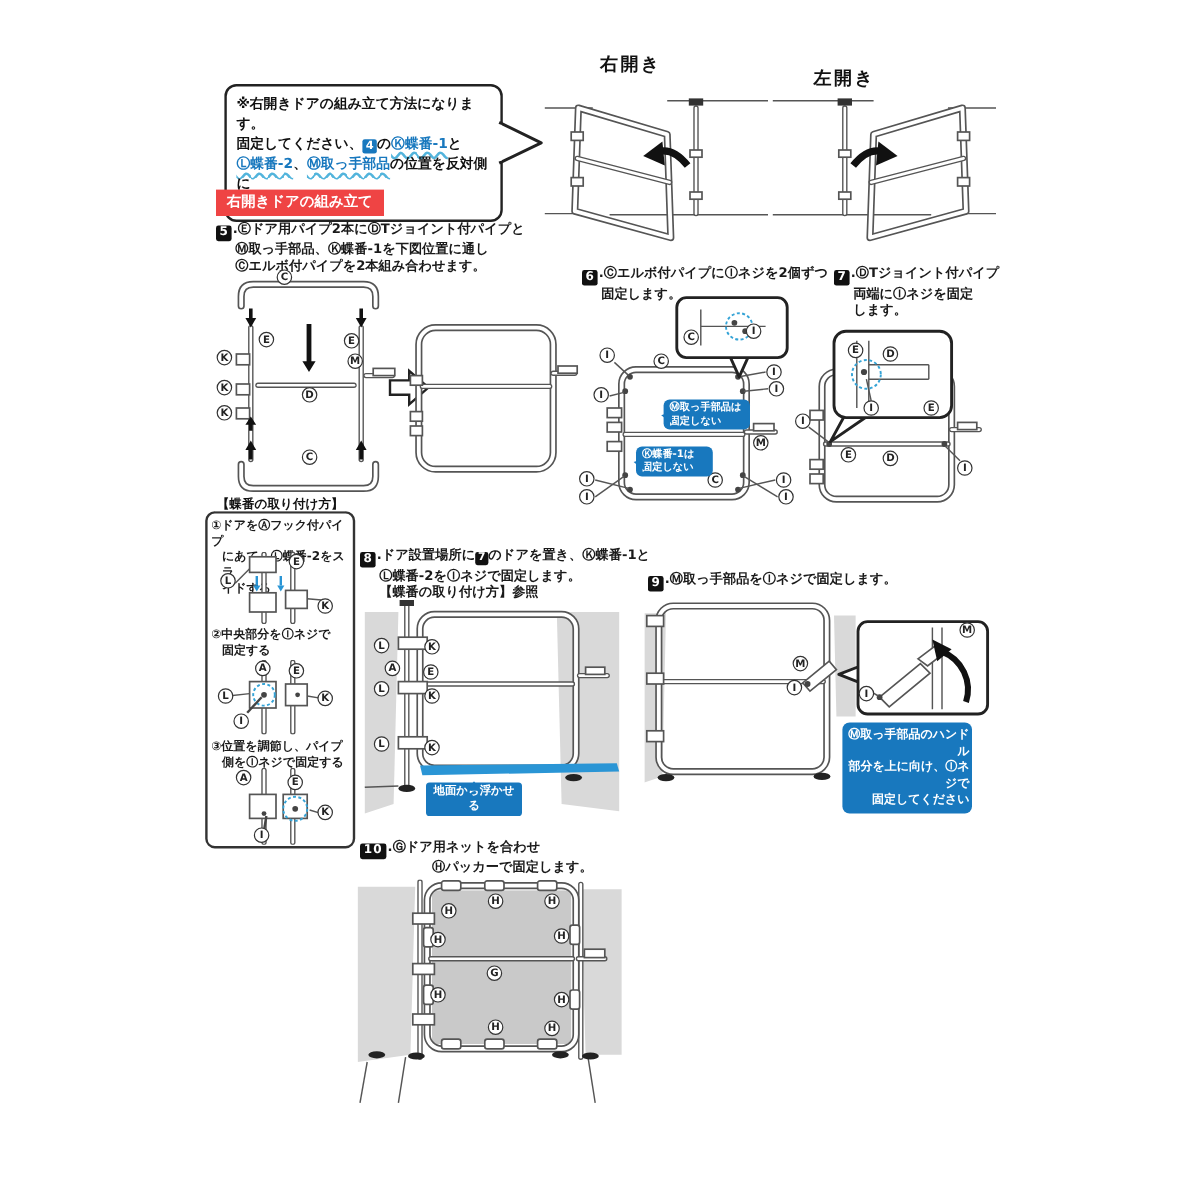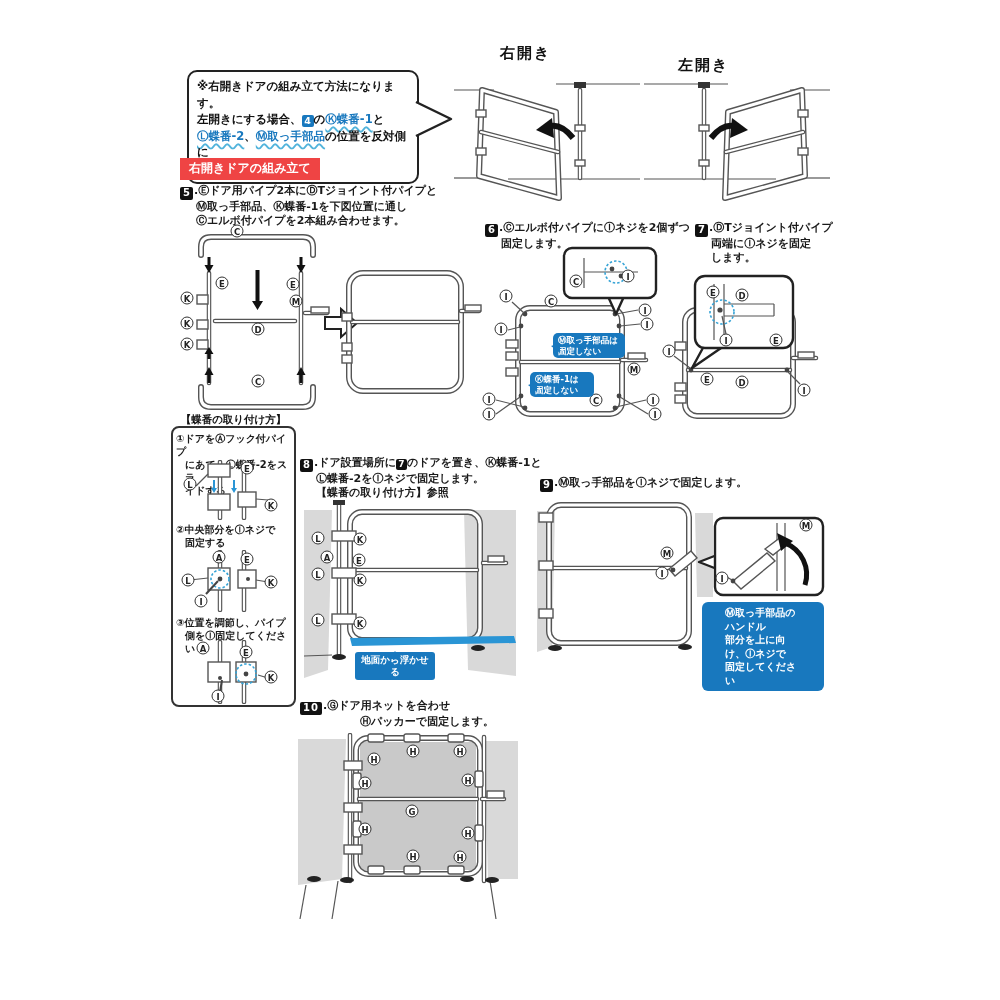--- a/index.html
+++ b/index.html
@@ -73,21 +73,21 @@
   .bubble { fill:#fff; stroke:#222; stroke-width:2.4; stroke-linejoin:round; }
 </style>
 </head>
 <body>
 
 <div id="page">
 
   <div class="abs note-box" style="left:187px; top:70px; width:232px;">
     <div><span>※右開きドアの組み立て方法になります。</span></div>
     <div>
-      <span>左開きにする場合、</span><span class="badge-blue">4</span><span>の</span><span class="blue-wavy">Ⓚ蝶番-1</span><span>と</span>
+      <span>固定してください、</span><span class="badge-blue">4</span><span>の</span><span class="blue-wavy">Ⓚ蝶番-1</span><span>と</span>
     </div>
     <div>
       <span class="blue-wavy">Ⓛ蝶番-2</span><span>、</span><span class="blue-wavy">Ⓜ取っ手部品</span><span>の位置を反対側に</span>
     </div>
     <div><span>に取り付けてください。</span></div>
   </div>
   <svg class="abs" style="left:415px; top:96px;" width="42" height="46">
     <path d="M1,6 L36,23 L1,40" fill="#fff" stroke="#222" stroke-width="2.5" stroke-linejoin="round"></path>
     <rect x="0" y="8" width="3" height="30" fill="#fff"></rect>
   </svg>
@@ -356,21 +356,21 @@
     <circle cx="44" cy="29" r="9" class="dash"></circle>
     <circle cx="44" cy="29" r="2.4" class="scrw"></circle>
     <line x1="30" y1="44" x2="42" y2="31" stroke="#444" stroke-width="2"></line>
     <line x1="14" y1="30" x2="32" y2="28" class="thin"></line>
     <line x1="92" y1="32" x2="80" y2="30" class="thin"></line>
     <circle cx="72" cy="29" r="2" class="scrw"></circle>
   </svg>
 
   <div class="abs t10" style="left:176px; top:616px; width:118px;">
     <div>③位置を調節し、パイプ</div>
-    <div style="padding-left:9px">側をⒾ固定してください</div>
+    <div style="padding-left:9px">側をⒾネジで固定する</div>
   </div>
   <svg class="abs" style="left:176px; top:640px;" width="114" height="64" viewBox="0 0 114 64">
     <path d="M44,2 V62" class="po2"></path>
       <path d="M44,2 V62" class="pi2"></path>
     <path d="M68,2 V62" class="po2"></path>
       <path d="M68,2 V62" class="pi2"></path>
     <rect x="32" y="22" width="22" height="20" class="clamp"></rect>
     <rect x="60" y="22" width="20" height="20" class="clamp"></rect>
     <circle cx="70" cy="34" r="10" class="dash"></circle>
     <circle cx="70" cy="34" r="2.4" class="scrw"></circle>
@@ -465,21 +465,21 @@
     <polygon points="180,58 162,65 180,72" class="bubble"></polygon>
     <rect x="178" y="21" width="108" height="77" rx="8" class="bubble"></rect>
     <path d="M240,26 V94 M248,26 V94" class="thin"></path>
     <polygon points="196,84 230,56 238,64 204,92" class="clamp"></polygon>
     <polygon points="228,52 244,40 250,47 236,58" class="clamp"></polygon>
     <path d="M268,88 A34,34 0 0 0 248,46" stroke="#111" stroke-width="5" fill="none"></path>
     <polygon points="240,36 256,44 244,54" class="blk"></polygon>
     <circle cx="196" cy="84" r="2.4" class="scrw"></circle>
     <line x1="188" y1="79" x2="195" y2="83" class="thin"></line>
   </svg>
-  <div class="blue-bubble" style="left:702px; top:602px; width:122px; font-size:10px; line-height:13.5px; padding:4px 23px; border-radius:6px;">
+  <div class="blue-bubble" style="left:702px; top:602px; width:108px; font-size:10px; line-height:13.5px; padding:4px 2px; border-radius:6px;text-align:right;">
     <span class="bl">Ⓜ取っ手部品のハンドル</span>
     <span class="bl">部分を上に向け、Ⓘネジで</span>
     <span class="bl">固定してください</span>
   </div>
   <div class="labels-layer">
       <div class="clabel" style="left: 667px; top: 553px;">M</div>
       <div class="clabel" style="left: 662px; top: 573px;">I</div>
       <div class="clabel" style="left: 806px; top: 525px;">M</div>
       <div class="clabel" style="left: 722px; top: 578px;">I</div>
     </div>

